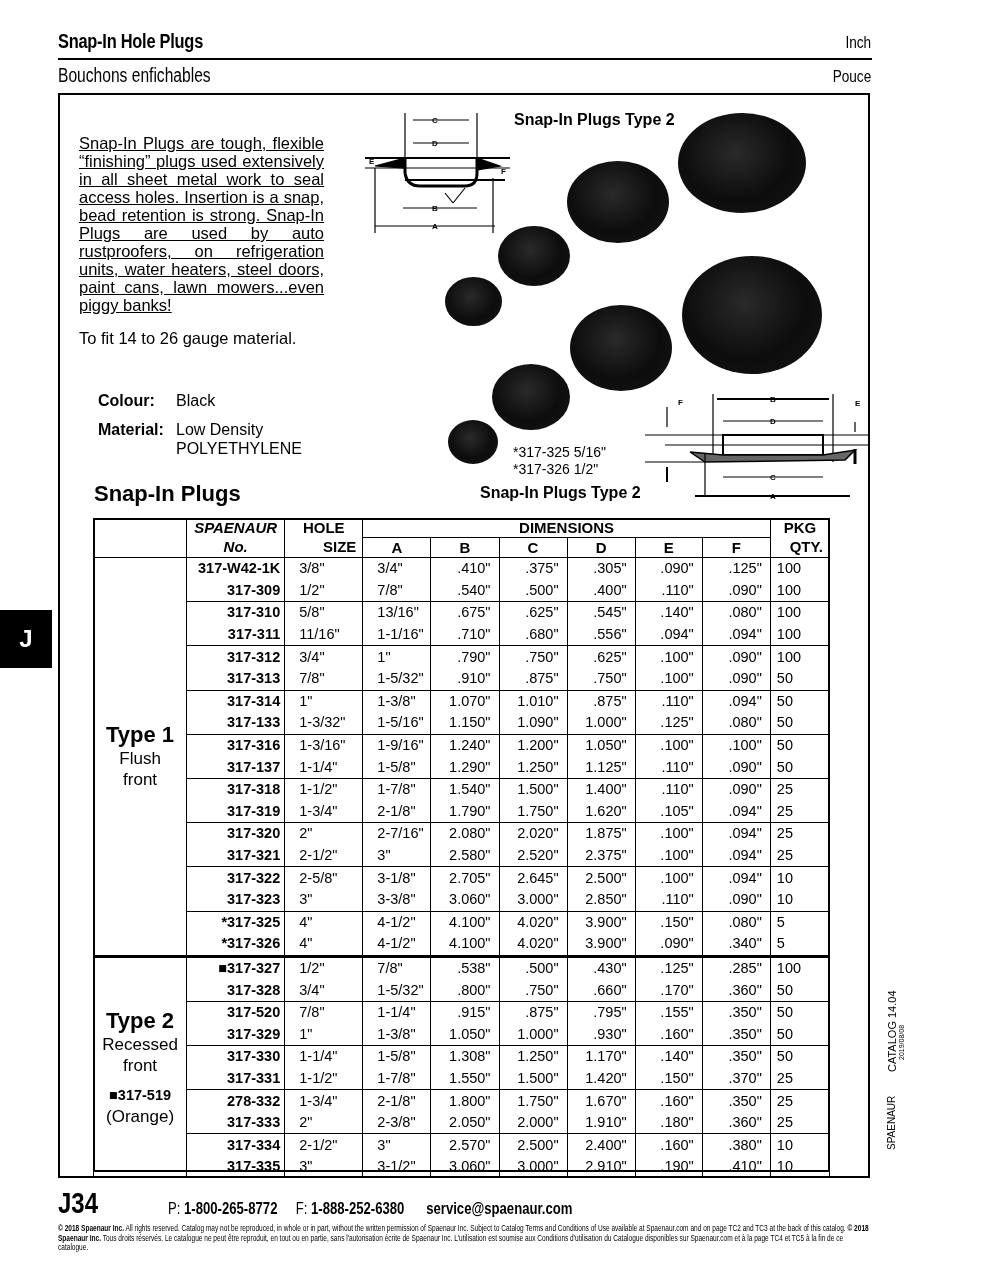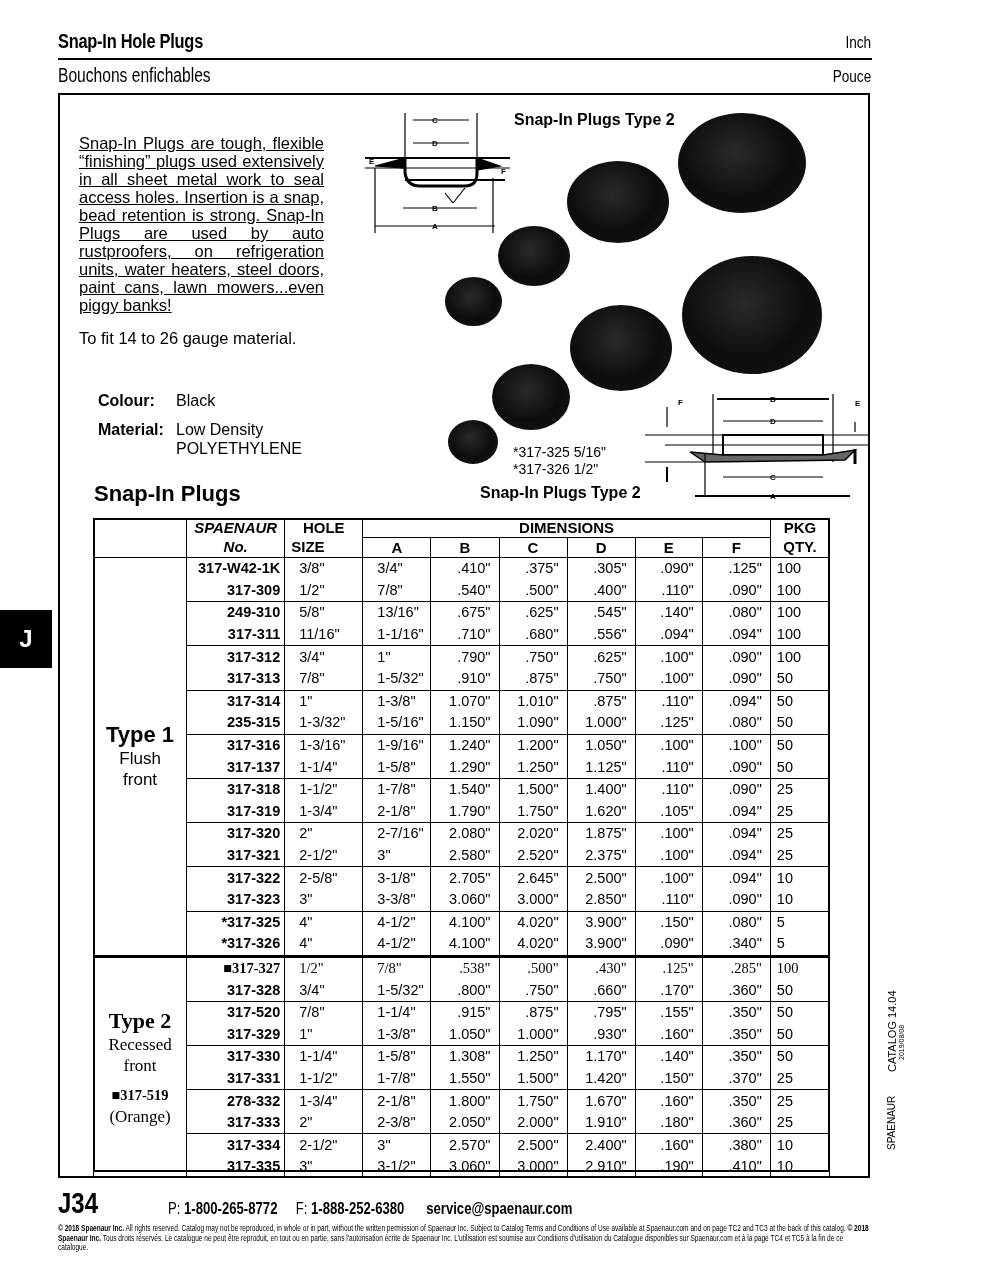--- a/index.html
+++ b/index.html
@@ -26,21 +26,21 @@
   .plug { position:absolute; border-radius:50%; background:radial-gradient(ellipse at 45% 40%, #2a2a2a 0%, #0d0d0d 55%, #111 75%, #4a4a4a 88%, #121212 100%); }
   .diagram { position:absolute; }
   table.spec-table { position:absolute; left:93px; top:518px; width:737px; border-collapse:collapse; font-size:14.5px; }
   .spec-table td, .spec-table th { border-left:1px solid #000; border-right:1px solid #000; padding:0 6px; height:21.6px; line-height:21px; }
   .spec-table th { font-weight:bold; font-size:15px; height:19px; line-height:18px; }
   .spec-table .pn { font-weight:bold; text-align:right; padding-right:4px; }
   .spec-table .left { text-align:left; padding-left:14px; }
   .spec-table .num { text-align:right; padding-right:8px; }
   .spec-table .qty { text-align:left; padding-right:15px; }
   .spec-table tr.pair-top td { border-top:1px solid #000; }
-  .spec-table tr.group-top td { border-top:3px solid #000;font-family:Liberation Serif, serif; }
+  .spec-table tr.group-top td { border-top:3px solid #000; }
   .typecell { text-align:center; vertical-align:middle; line-height:19px; border-top:none; }
   .typecell .tn { font-size:22px; font-weight:bold; line-height:26px; }
   .typecell .tf { font-size:17px; }
   .typecell .tx { font-size:14.5px; font-weight:bold;margin-top:9px; }
   .tblwrap { position:absolute; left:93px; top:518px; width:737px; height:654px; border:2px solid #000; box-sizing:border-box; pointer-events:none; }
   .footer-pg { position:absolute; left:58px; top:1186px; font-size:30px; font-weight:bold; transform:scaleX(0.8); transform-origin:left; }
   .footer-contact { position:absolute; left:168px; top:1200px; font-size:16px; transform:scaleX(0.82); transform-origin:left; white-space:nowrap; }
   .footer-contact b { font-weight:bold; }
   .legal { position:absolute; left:58px; top:1224px; width:1020px; font-size:8.2px; line-height:9.5px; transform:scaleX(0.8); transform-origin:left; }
   .side-cat { position:absolute; left:884px; top:1000px; width:40px; height:160px; }
@@ -167,28 +167,28 @@
   <thead>
     <tr>
       <th rowspan="2" style="border-bottom:none;"></th>
       <th style="font-style:italic;text-align:center;">SPAENAUR</th>
       <th style="text-align:center;">HOLE</th>
       <th colspan="6" style="text-align:center;border-bottom:1px solid #000;">DIMENSIONS</th>
       <th style="text-align:center;">PKG</th>
     </tr>
     <tr>
       <th style="font-style:italic;text-align:center;">No.</th>
-      <th style="text-align:left;">SIZE</th>
+      <th style="text-align:right;">SIZE</th>
       <th>A</th>
       <th>B</th>
       <th>C</th>
       <th>D</th>
       <th>E</th>
       <th>F</th>
-      <th style="text-align:center;">QTY.</th>
+      <th style="text-align:right;">QTY.</th>
     </tr>
   </thead>
   <tbody id="tbody1">
       <tr class="pair-top">
         <td rowspan="18" class="typecell" style="border-top: 1px solid rgb(0, 0, 0);">
           <div class="tn">Type 1</div>
           <div class="tf">Flush</div>
           <div class="tf">front</div>
         </td>
         <td class="pn">317-W42-1K</td>
@@ -206,21 +206,21 @@
         <td class="left">1/2"</td>
         <td class="left">7/8"</td>
         <td class="num">.540"</td>
         <td class="num">.500"</td>
         <td class="num">.400"</td>
         <td class="num">.110"</td>
         <td class="num">.090"</td>
         <td class="qty">100</td>
       </tr>
       <tr class="pair-top">
-        <td class="pn">249-310</td>
+        <td class="pn">317-310</td>
         <td class="left">5/8"</td>
         <td class="left">13/16"</td>
         <td class="num">.675"</td>
         <td class="num">.625"</td>
         <td class="num">.545"</td>
         <td class="num">.140"</td>
         <td class="num">.080"</td>
         <td class="qty">100</td>
       </tr>
       <tr>
@@ -261,21 +261,21 @@
         <td class="left">1"</td>
         <td class="left">1-3/8"</td>
         <td class="num">1.070"</td>
         <td class="num">1.010"</td>
         <td class="num">.875"</td>
         <td class="num">.110"</td>
         <td class="num">.094"</td>
         <td class="qty">50</td>
       </tr>
       <tr>
-        <td class="pn">235-315</td>
+        <td class="pn">317-133</td>
         <td class="left">1-3/32"</td>
         <td class="left">1-5/16"</td>
         <td class="num">1.150"</td>
         <td class="num">1.090"</td>
         <td class="num">1.000"</td>
         <td class="num">.125"</td>
         <td class="num">.080"</td>
         <td class="qty">50</td>
       </tr>
       <tr class="pair-top">

